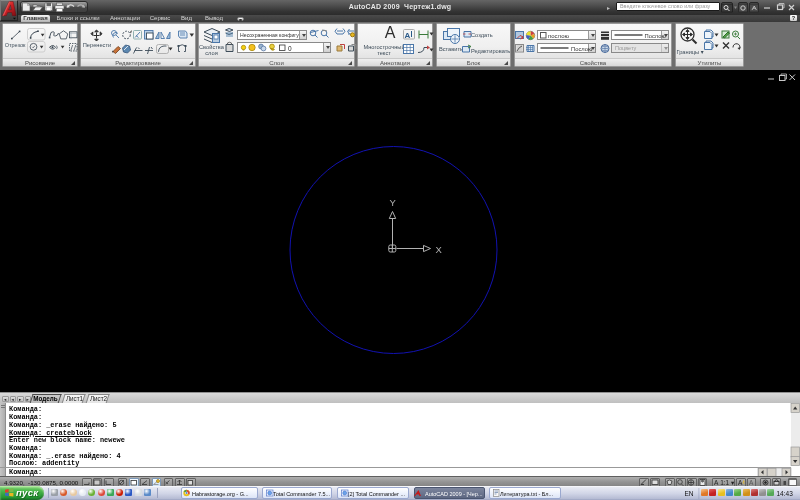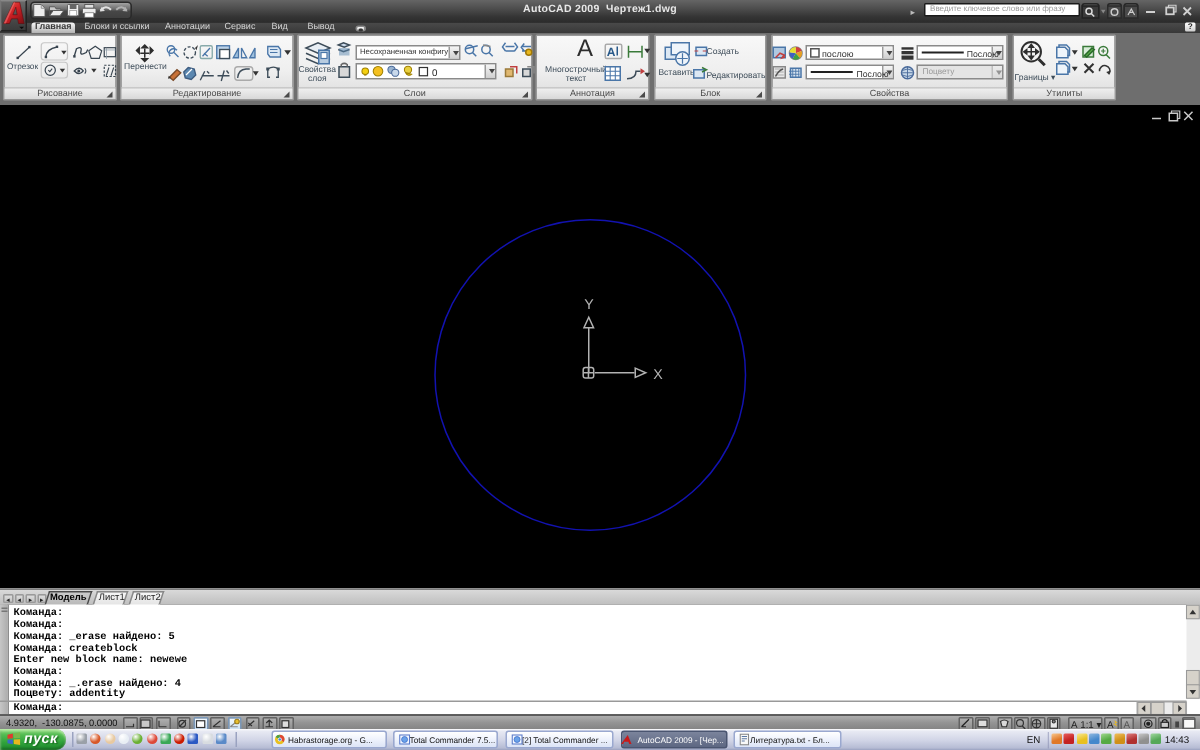--- a/index.html
+++ b/index.html
@@ -363,25 +363,25 @@
  <div class="abs" style="left:88px;top:2px;width:21px;font-size:6.3px;color:#222;text-align:center;">Лист2</div>
 </div>
 <div class="abs" id="cmd">
  <div class="abs" id="cmdstrip">
         <div style="position:absolute;left:1px;top:2px;width:4px;height:1px;background:#777;"></div>
         <div style="position:absolute;left:1px;top:4px;width:4px;height:1px;background:#777;"></div>
       </div>
  <div class="cline" style="top:2.4px;">Команда:</div>
  <div class="cline" style="top:10.1px;">Команда:</div>
  <div class="cline" style="top:17.8px;">Команда: _erase найдено: 5</div>
- <div class="cline" style="top:25.5px;">Команда: createblock</div>
+ <div class="cline" style="top:25.5px;text-decoration:underline;">Команда: createblock</div>
  <div class="cline" style="top:33.2px;">Enter new block name: newewe</div>
  <div class="cline" style="top:40.9px;">Команда:</div>
  <div class="cline" style="top:48.6px;">Команда: _.erase найдено: 4</div>
- <div class="cline" style="top:56.3px;">Поцвету: addentity</div>
+ <div class="cline" style="top:56.3px;">Послою: addentity</div>
  <div class="abs" id="csep"></div>
  <div class="cline" style="top:65.4px;">Команда:</div>
  <svg width="800" height="73" style="z-index:4">
   <g>
    <rect x="791" y="0" width="9" height="63" fill="#ececec"></rect>
    <rect x="791" y="0.5" width="8.5" height="9" fill="#d6d2ca" stroke="#999" stroke-width="0.7"></rect>
    <path d="M795.2 3.5 l2.2 3 h-4.4 z" fill="#333"></path>
    <rect x="791" y="44" width="8.5" height="10" fill="#d6d2ca" stroke="#999" stroke-width="0.7"></rect>
    <rect x="791" y="53.5" width="8.5" height="9" fill="#d6d2ca" stroke="#999" stroke-width="0.7"></rect>
    <path d="M795.2 60 l2.2-3 h-4.4 z" fill="#333"></path>

